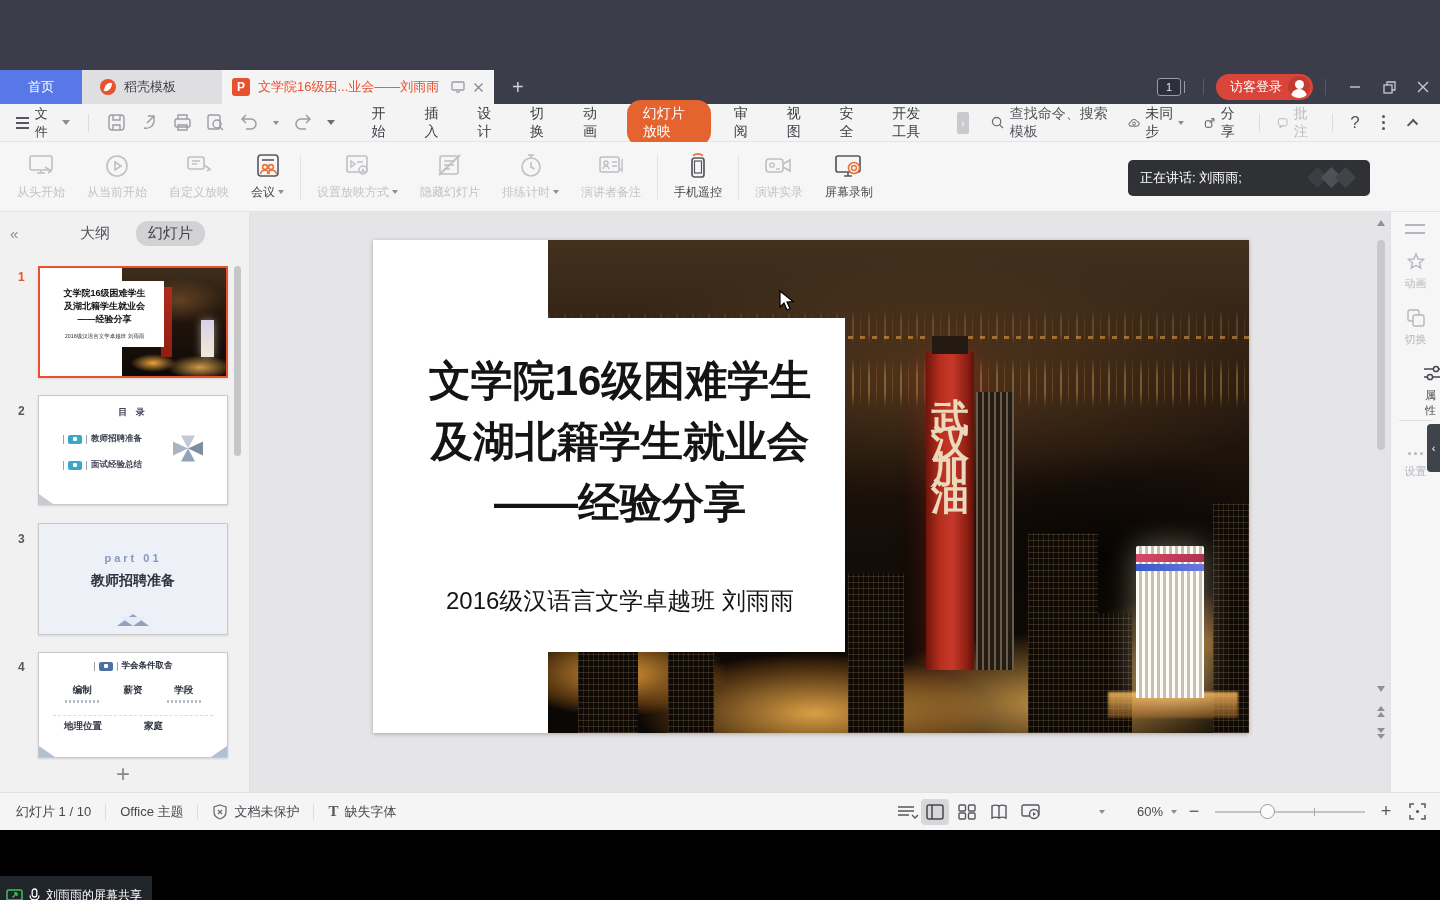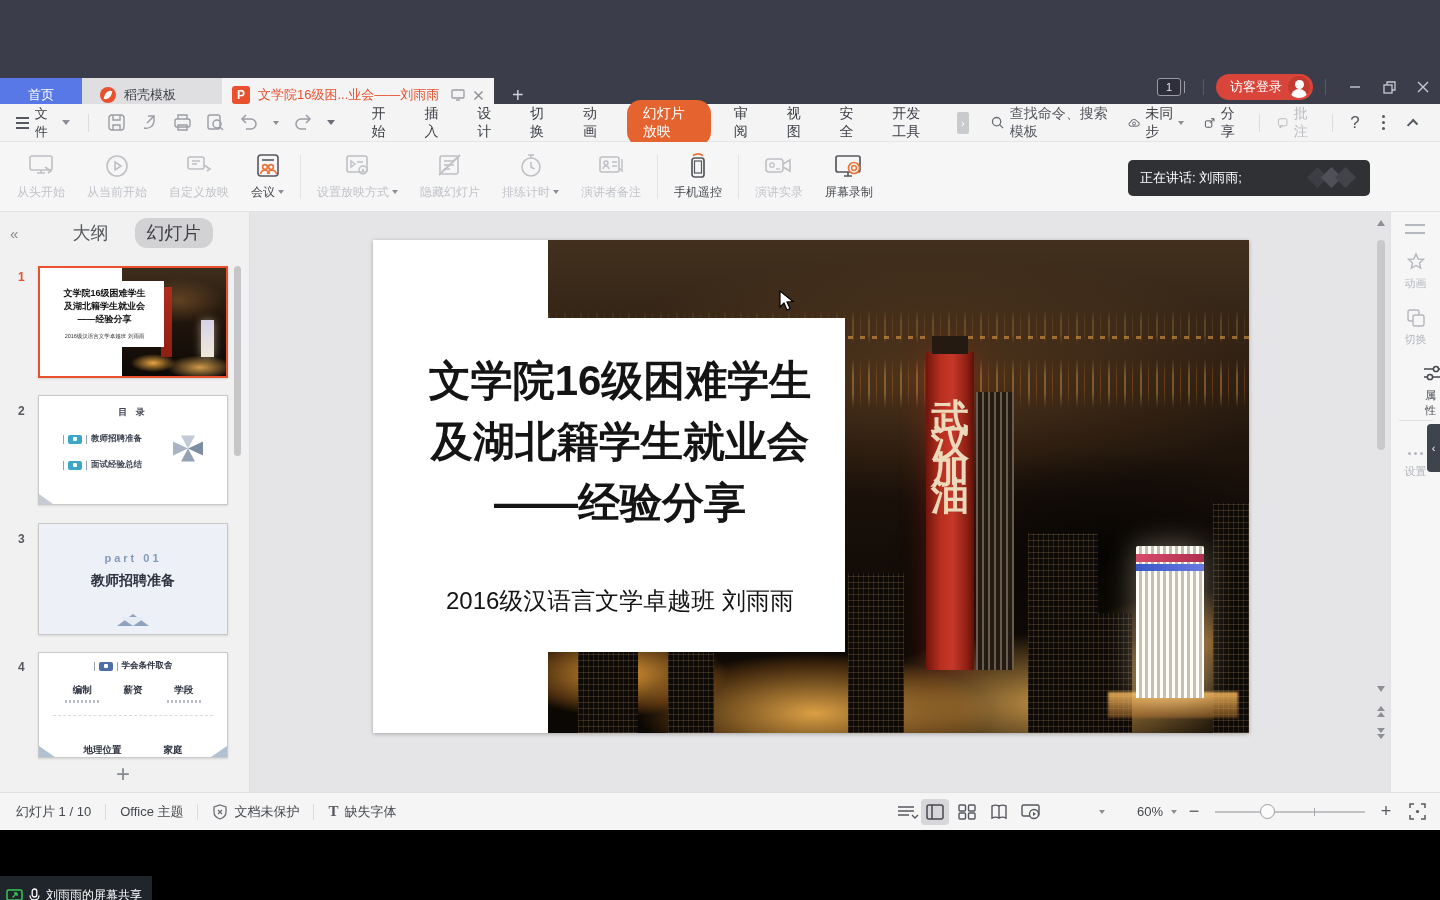--- a/index.html
+++ b/index.html
@@ -2,21 +2,21 @@
 <html><head>
 <meta charset="utf-8">
 <style>
   * { margin:0; padding:0; box-sizing:border-box; }
   html,body { width:1440px; height:900px; overflow:hidden; background:#000; }
   body { font-family:"Liberation Sans","DejaVu Sans",sans-serif; font-size:13px; color:#3a3d42; }
   #app { position:relative; width:1440px; height:900px; background:#000; }
 
   
   .titlebar { position:absolute; left:0; top:0; width:1440px; height:104px; background:#3b3d4b; }
-  .tabbar { position:absolute; left:0; top:70px; height:34px; display:flex; align-items:stretch;margin-top:8px; }
+  .tabbar { position:absolute; left:0; top:70px; height:34px; display:flex; align-items:stretch; }
   .tab { display:flex; align-items:center; gap:8px; padding:0 18px; font-size:13px; cursor:default; }
   .tab-home { width:82px; justify-content:center; background:#5878e8; color:#fff; }
   .tab-docer { width:140px; background:#dfdfe1; color:#3c3f45; }
   .tab-doc { width:272px; background:#f4f4f5; color:#e8502e; padding:0 10px; }
   .tab-doc .doc-title { flex:1; white-space:nowrap; overflow:hidden; font-size:13px; }
   .wps-p { width:18px; height:18px; border-radius:3px; background:#e8502e; color:#fff; font-weight:bold; font-size:12px; display:flex; align-items:center; justify-content:center; flex:none; }
   .docer-ic { width:16px; height:16px; border-radius:50%; background:#e8502e; position:relative; flex:none; }
   .docer-ic::after { content:""; position:absolute; left:5px; top:3px; width:6px; height:10px; border-radius:6px 0 6px 0; background:#fff; transform:rotate(18deg); }
   .mini-ic svg { display:block; }
   .newtab { color:#cdd0d8; font-size:20px; font-weight:400; margin-left:18px; display:flex; align-items:center; }
@@ -71,21 +71,21 @@
   .speak .diamonds i:nth-child(3){ left:32px; background:#43444a; }
 
   
   .workspace { position:absolute; left:0; top:212px; width:1440px; height:580px; background:#e5e5e7; }
 
   
   .lpanel { position:absolute; left:0; top:0; width:250px; height:580px; background:#f1f1f2; border-right:1px solid #e0e0e2; }
   .lp-head { height:42px; display:flex; align-items:center; padding:0 10px; }
   .lp-collapse { color:#85888e; font-size:15px; width:24px; }
   .lp-tabs { flex:1; display:flex; align-items:center; justify-content:center; gap:14px; }
-  .lp-tab { font-size:18px; color:#55585e; padding:3px 12px; }
+  .lp-tab { font-size:15px; color:#55585e; padding:3px 12px; }
   .lp-tab.active { background:#d2d2d5; border-radius:12px; color:#3c3f45; }
   .thumb-num { position:absolute; left:18px; font-size:12px; font-weight:bold; color:#55585e; }
   .thumb-num.sel { color:#e8502e; }
   .thumb { position:absolute; left:38px; width:190px; background:#fff; border:1px solid #c9c9cc; box-shadow:0 1px 2px rgba(0,0,0,.12); overflow:hidden; }
   .thumb.sel { border:2px solid #e8502e; }
   
   .t1-photo { position:absolute; right:0; top:0; width:56%; height:100%;
     background:
       radial-gradient(30px 12px at 30% 88%, rgba(255,180,70,.9), transparent 75%),
       radial-gradient(44px 16px at 75% 92%, rgba(255,190,90,.8), transparent 75%),
@@ -109,21 +109,21 @@
   .t3-part { margin-top:28px; font-size:11px; font-weight:bold; color:#8299bd; letter-spacing:3px; }
   .t3-title { margin-top:8px; font-size:14px; font-weight:bold; color:#2e3340; }
   .t3-env { position:absolute; bottom:8px; left:50%; transform:translateX(-50%); width:0; height:0; border-left:16px solid transparent; border-right:16px solid transparent; border-bottom:12px solid #8fa3c0; }
   .t3-env::after { content:""; position:absolute; left:-13px; top:3px; width:0; height:0; border-left:13px solid transparent; border-right:13px solid transparent; border-top:9px solid #e6ecf4; }
   
   .t4-head { display:flex; align-items:center; justify-content:center; gap:4px; margin-top:7px; font-size:8.5px; font-weight:bold; color:#2e3340; }
   .t4-head .bar { width:1px; height:9px; background:#9aa2b0; }
   .t4-head .ic { width:14px; height:9px; border-radius:2px; background:#4d6fa8; position:relative; }
   .t4-head .ic::after { content:""; position:absolute; left:5px; top:2.5px; width:4px; height:4px; background:#fff; border-radius:1px; }
   .t4-grid { display:flex; justify-content:space-around; margin:12px 14px 0; border-bottom:1px dashed #d8dce2; padding-bottom:12px; }
-  .t4-grid2 { display:flex; justify-content:center; gap:42px; margin-top:28px; }
+  .t4-grid2 { display:flex; gap:42px; margin-top:4px;padding-left:25px; }
   .t4-cell { text-align:center; font-size:9.5px; font-weight:bold; color:#2e3340; }
   .t4-sub { margin-top:3px; height:3px; width:34px; background:repeating-linear-gradient(90deg,#b9bec6 0 2px,transparent 2px 4px); }
   .t4-corner-l { position:absolute; left:0; bottom:0; width:0; height:0; border-left:16px solid #9db0c8; border-top:11px solid transparent; opacity:.8; }
   .t4-corner-r { position:absolute; right:0; bottom:0; width:0; height:0; border-right:16px solid #9db0c8; border-top:11px solid transparent; opacity:.8; }
   .lp-add { position:absolute; left:108px; top:548px; font-size:24px; color:#85888e; width:30px; text-align:center; }
   .lp-scroll { position:absolute; left:234px; top:54px; width:7px; height:190px; background:#c6c6c9; border-radius:4px; }
 
   
   .canvas { position:absolute; left:250px; top:0; width:1122px; height:580px; }
   .slide { position:absolute; left:123px; top:28px; width:876px; height:493px; background:#fff; box-shadow:0 1px 4px rgba(0,0,0,.28); overflow:hidden; }

